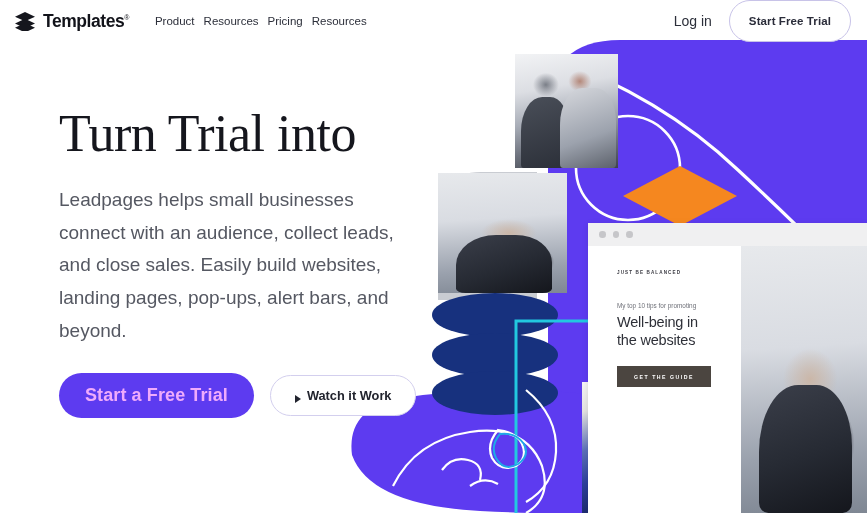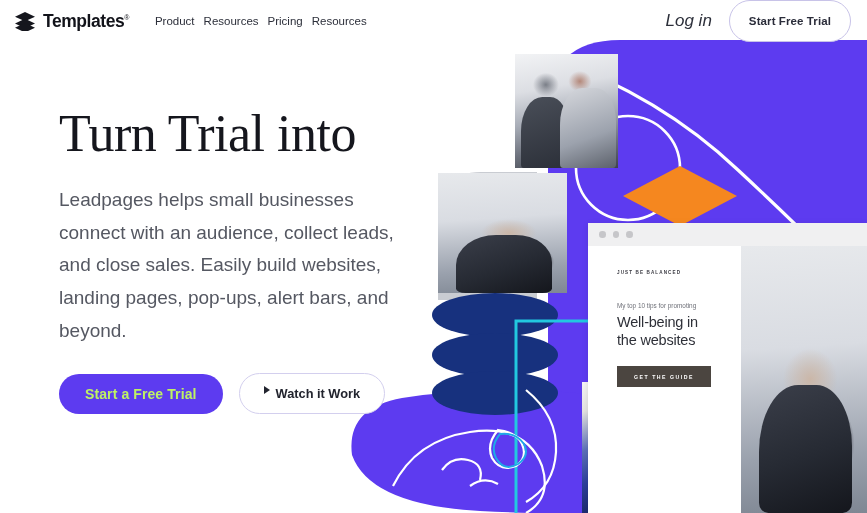--- a/index.html
+++ b/index.html
@@ -66,25 +66,24 @@
     white-space: nowrap;
   }
   .header-right {
     margin-left: auto;
     display: flex;
     align-items: center;
     gap: 17px;
     margin-right: 16px;
   }
   .login-link {
-    font-size: 17px;
+    font-size: 14px;
     color: #2c2f3a;
     text-decoration: none;
     cursor: pointer;
-    font-style: italic;
   }
   .trial-btn {
     border: 1.3px solid #c8c3e8;
     border-radius: 22px;
     padding: 14px 19px;
     font-size: 11.5px;
     font-weight: bold;
     color: #2b2d3a;
     background: #ffffff;
     cursor: pointer;
@@ -117,43 +116,43 @@
     width: 340px;
   }
   .cta-row {
     margin-top: 26px;
     display: flex;
     align-items: center;
     gap: 16px;
   }
   .btn-primary {
     background: #5d3bf0;
-    color: #bef264;
+    color: #f0abfc;
     border: none;
     border-radius: 26px;
     padding: 12px 26px;
-    font-size: 14px;
+    font-size: 18px;
     font-weight: bold;
     cursor: pointer;
     white-space: nowrap;
     letter-spacing: 0.1px;
     font-family: inherit;
   }
   .btn-secondary {
     background: #ffffff;
     color: #22242e;
     border: 1.3px solid #d3cfee;
     border-radius: 26px;
     padding: 12px 24px;
     font-size: 12.8px;
     font-weight: bold;
     cursor: pointer;
     white-space: nowrap;
     display: flex;
-    align-items: flex-start;
+    align-items: flex-end;
     gap: 6px;
     font-family: inherit;
   }
   .play-tri {
     width: 0; height: 0;
     border-left: 6px solid #22242e;
     border-top: 4px solid transparent;
     border-bottom: 4px solid transparent;
     display: inline-block;
   }

